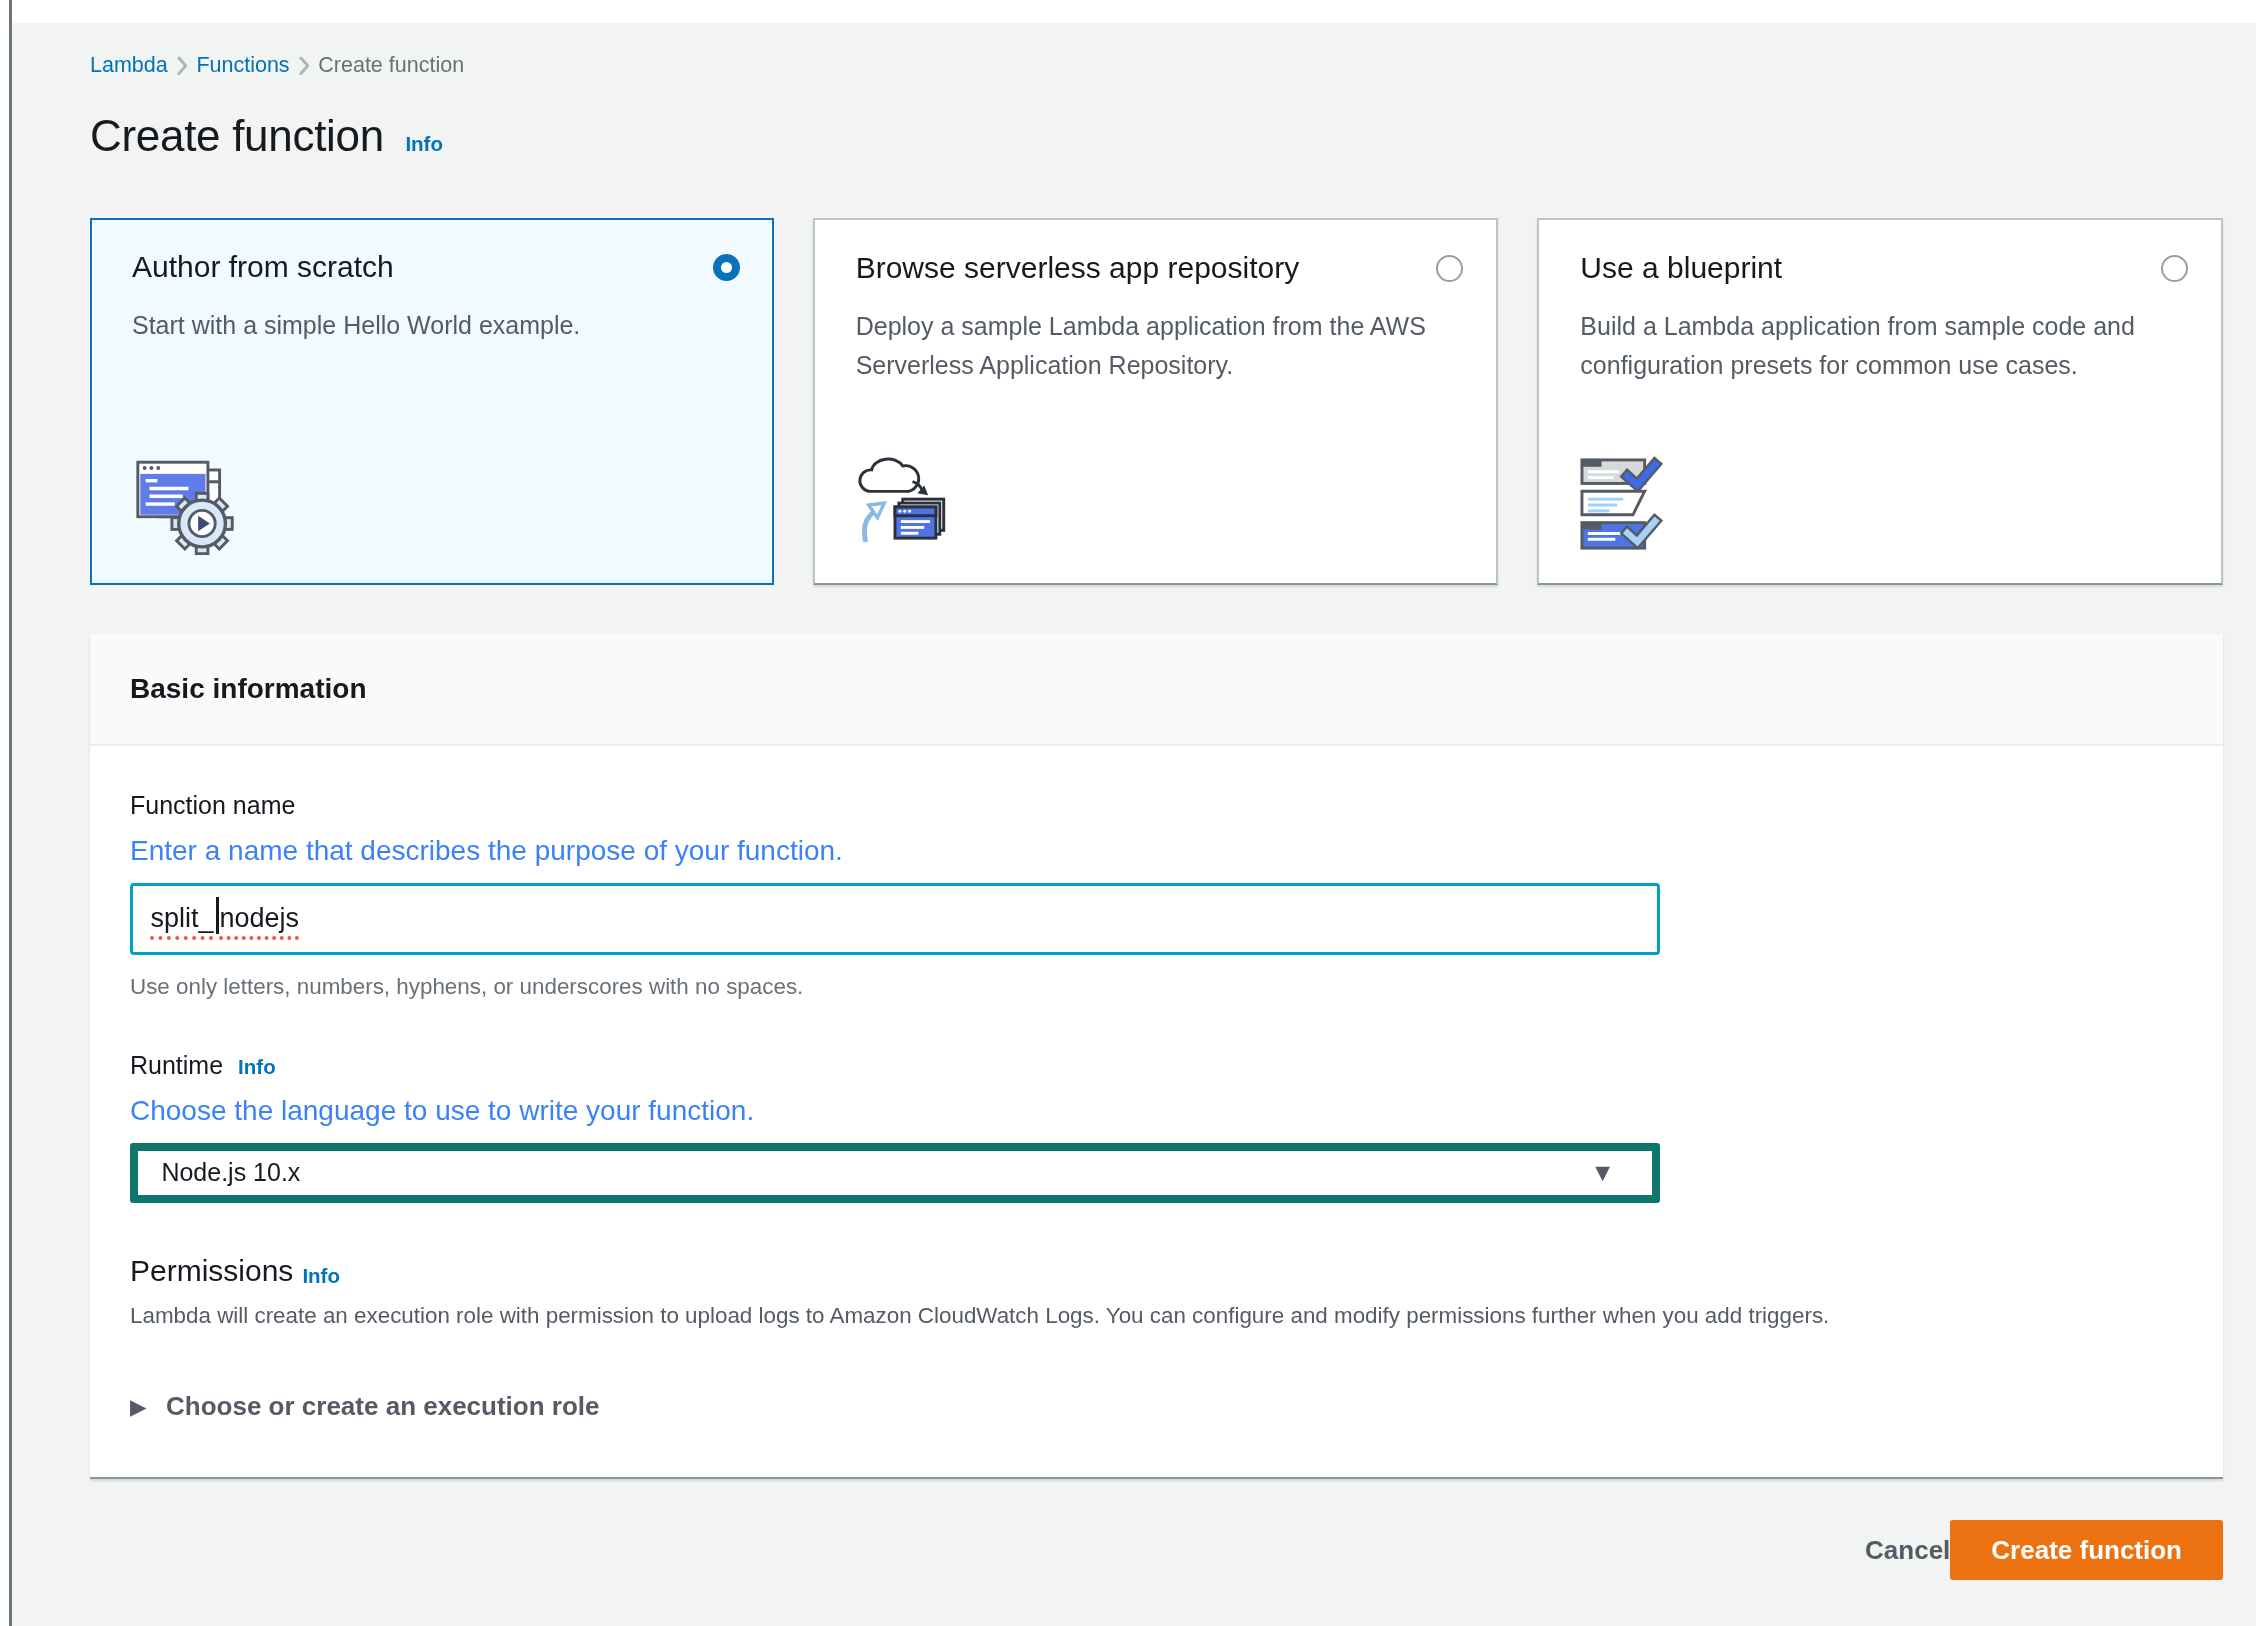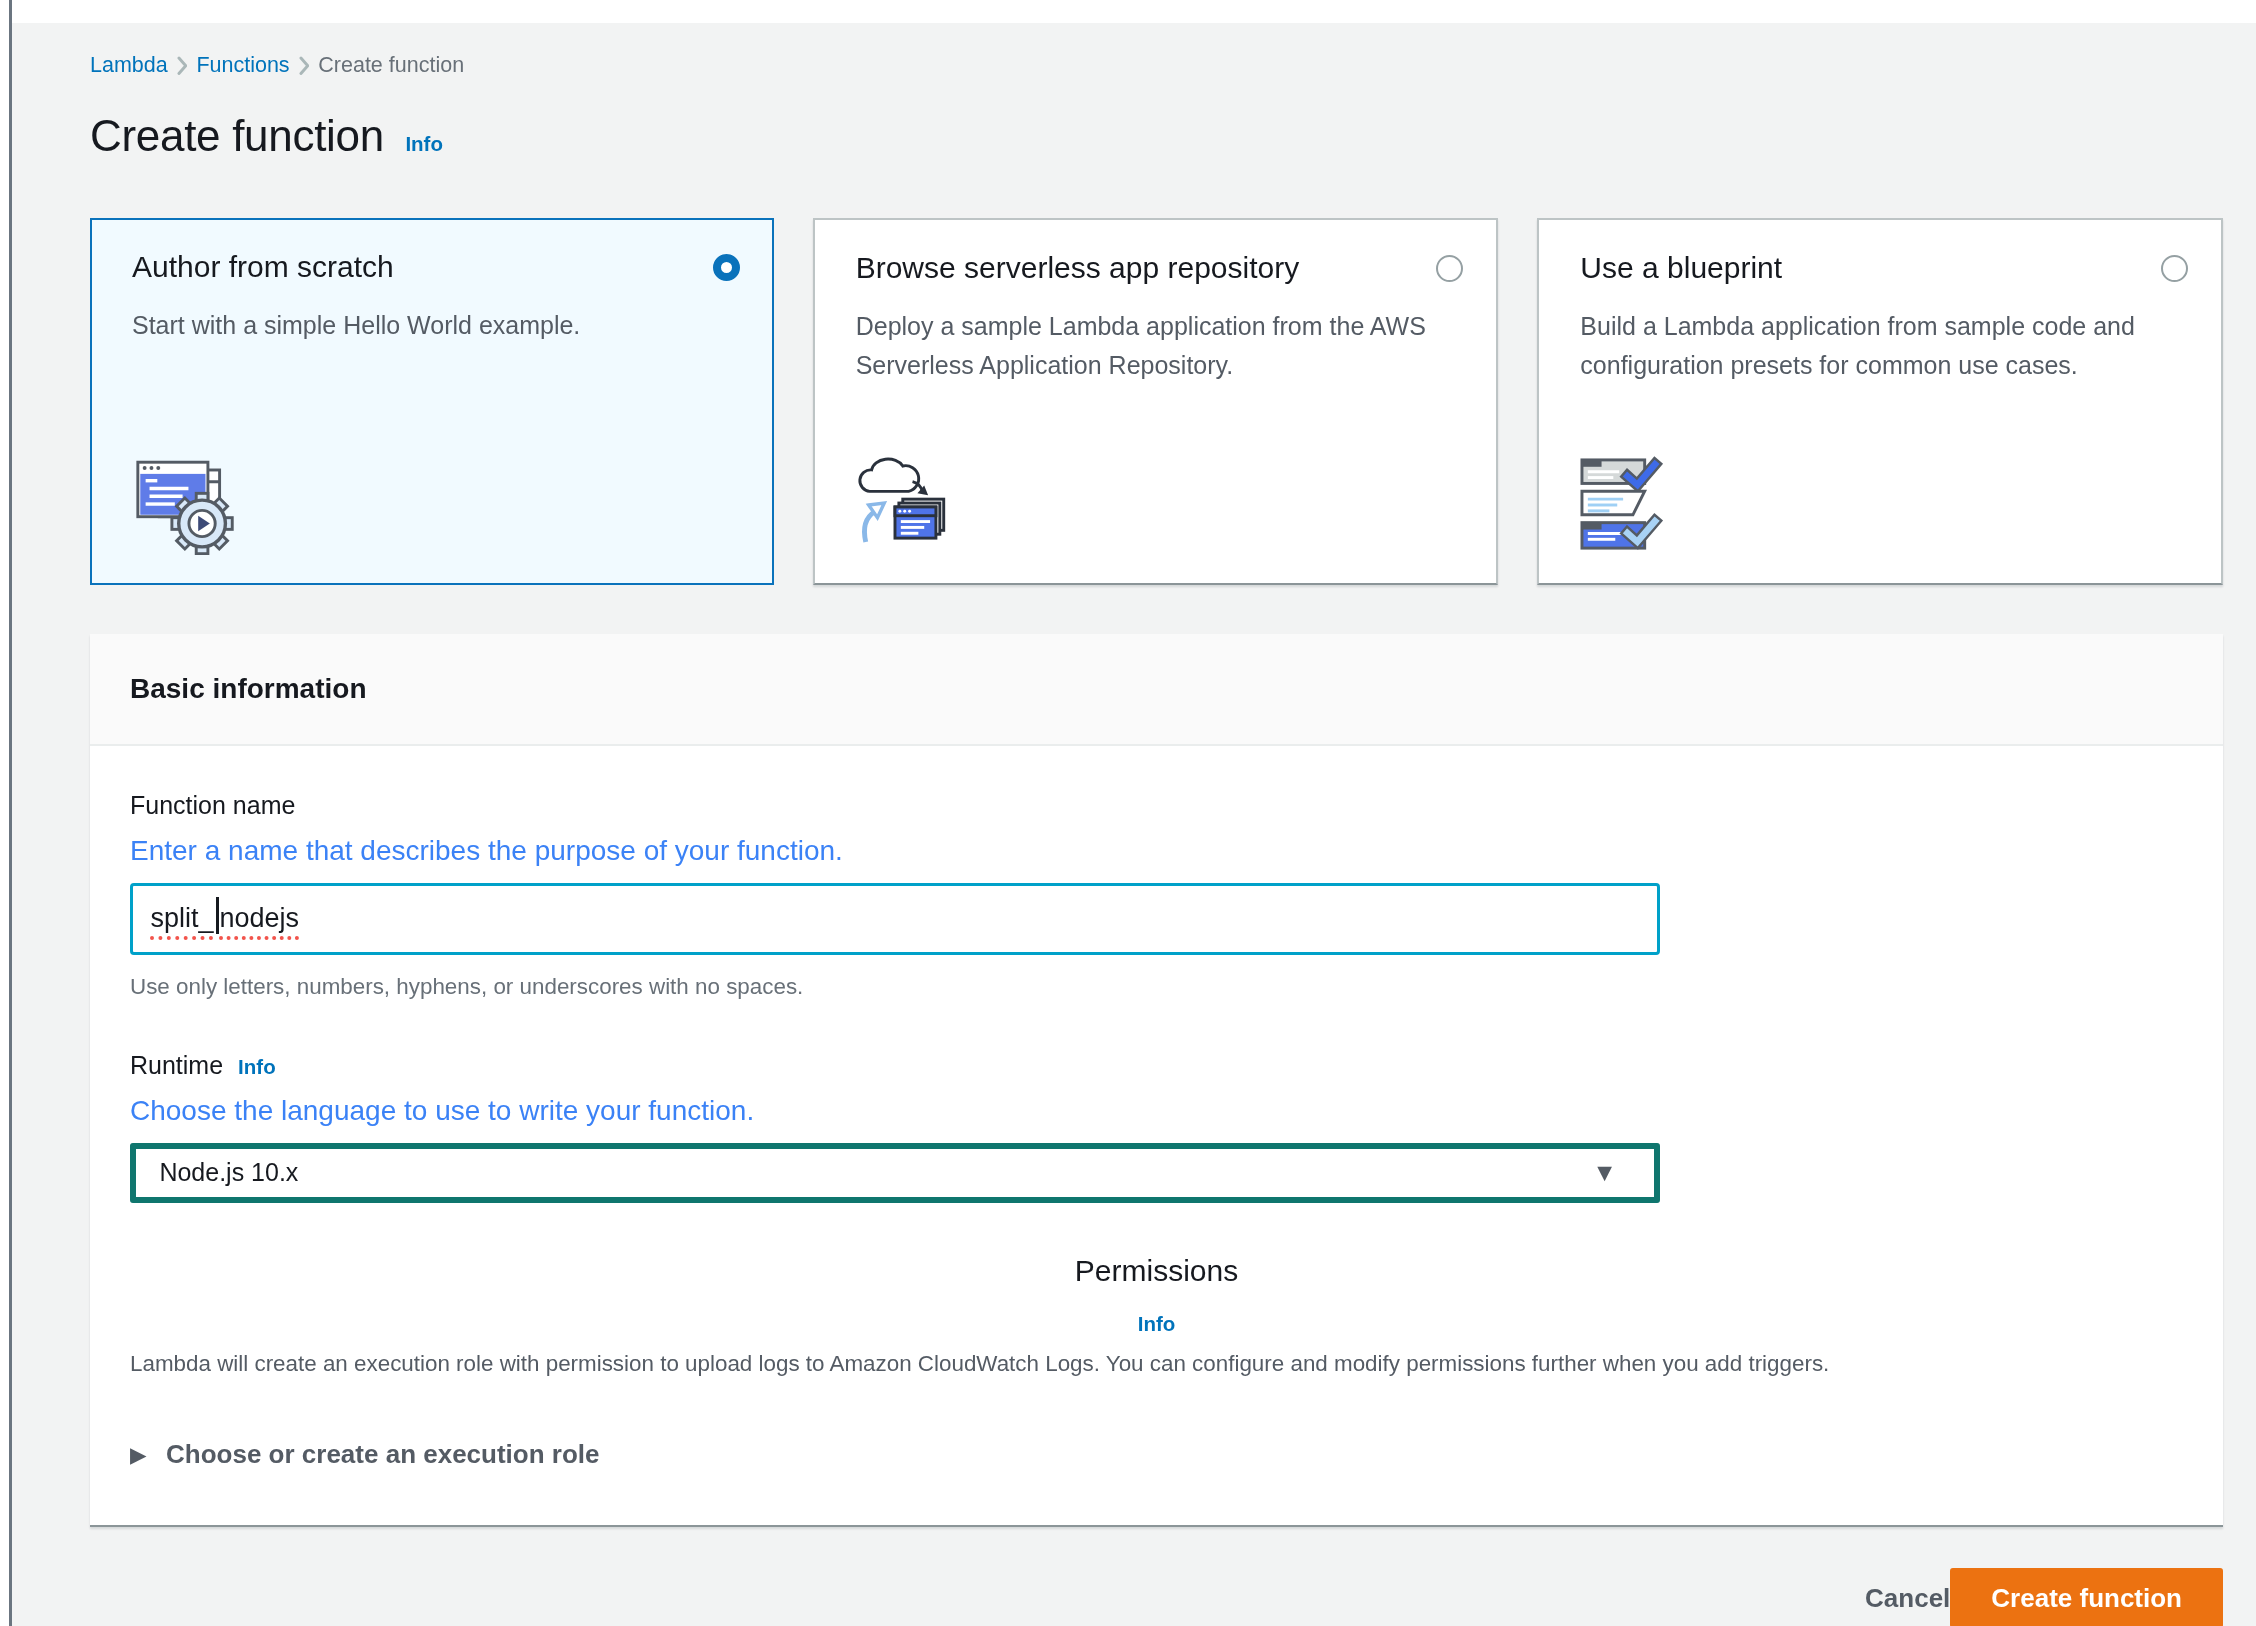--- a/index.html
+++ b/index.html
@@ -70,27 +70,27 @@
     cursor:text;
   }
   .spell { text-decoration:underline dotted #f2544c 4.4px; text-underline-offset:8.8px; }
   .caret { display:inline-block; width:2.9px; height:37px; background:#16191f; margin:0 1px 0 2px; position:relative; top:-2.9px; }
   .hint { margin-top:19.5px; font-size:22.4px; color:#687078; }
 
   .field-group { margin-top:51px; }
 
   .select {
     margin-top:15.6px; width:1530px; height:60px;
-    background:#fff; border:6px solid #0f766e; border-radius:2.9px;
+    background:#fff; border:8px solid #0f766e; border-radius:2.9px;
     display:flex; align-items:center; justify-content:space-between;
     padding:0 37px 0 23.4px; font-size:25px; color:#16191f; cursor:pointer;
   }
   .select .caret-down { color:#545b64; font-size:25px; }
 
-  .section-head-row { margin-top:51px; display:flex; align-items:center; gap:24px;flex-direction:column; }
+  .section-head-row { margin-top:51px; display:flex; align-items:flex-end; gap:9px; }
   .section-head { font-size:30px; font-weight:500; color:#16191f; }
   .section-desc { margin-top:15.6px; font-size:22.4px; color:#545b64; }
 
   .expander { margin-top:62px; padding-bottom:9.8px; display:flex; align-items:center; gap:19.5px; cursor:pointer; }
   .expander .tri { color:#545b64; font-size:21.5px; }
   .expander-label { font-size:26px; font-weight:700; color:#545b64; }
 
   
   .footer { margin-top:41px; display:flex; justify-content:flex-end; align-items:center; }
   .btn-link { font-size:26px; font-weight:700; color:#545b64; background:none; border:none; cursor:pointer; font-family:inherit; }

